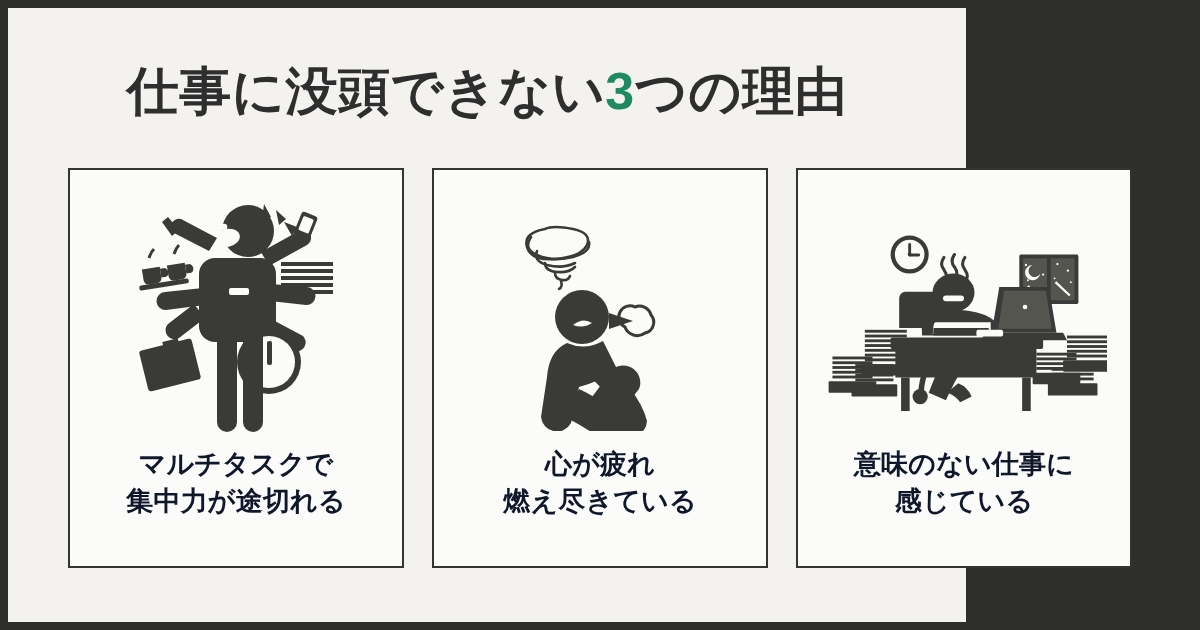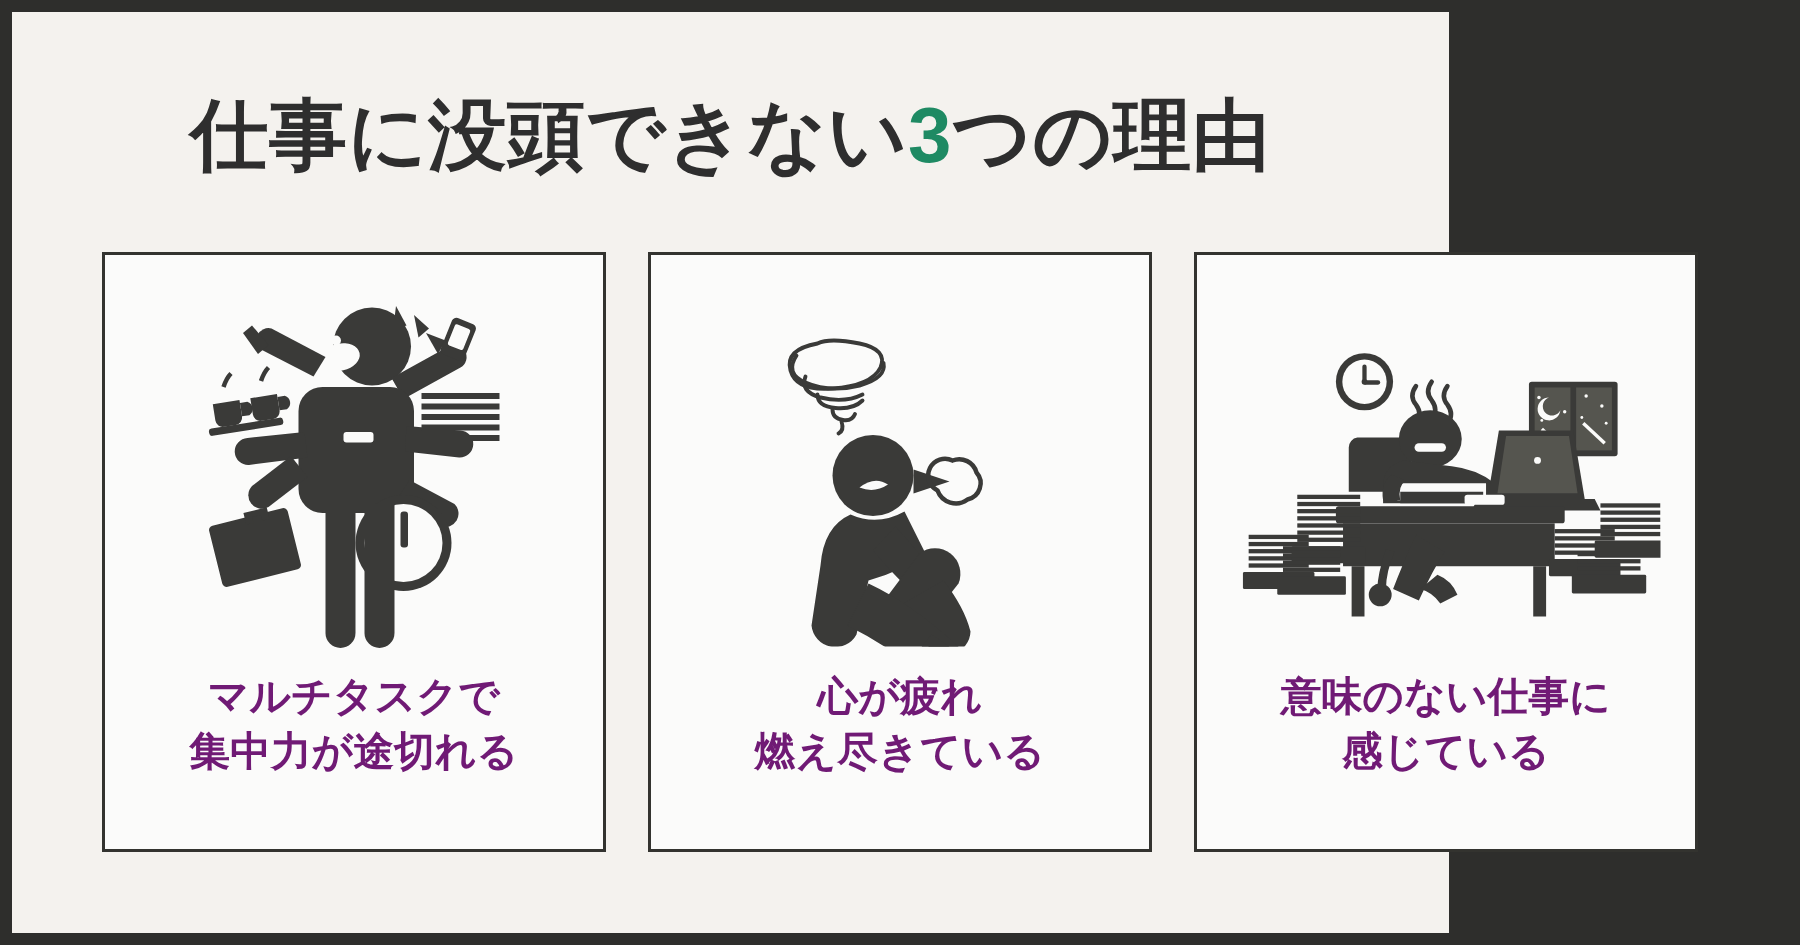--- a/index.html
+++ b/index.html
@@ -69,21 +69,21 @@
     justify-content: center;
   }
 
   .card-illustration svg { display: block; }
 
   .card-caption {
     margin-top: 6px;
     text-align: center;
     font-size: 27px;
     font-weight: bold;
-    color: #701a75;
+    color: #0f172a;
     line-height: 1.38;
     letter-spacing: 0.2px;
     white-space: pre-line;
   }
 </style>
 </head>
 <body>
 
 <div class="page">
 

